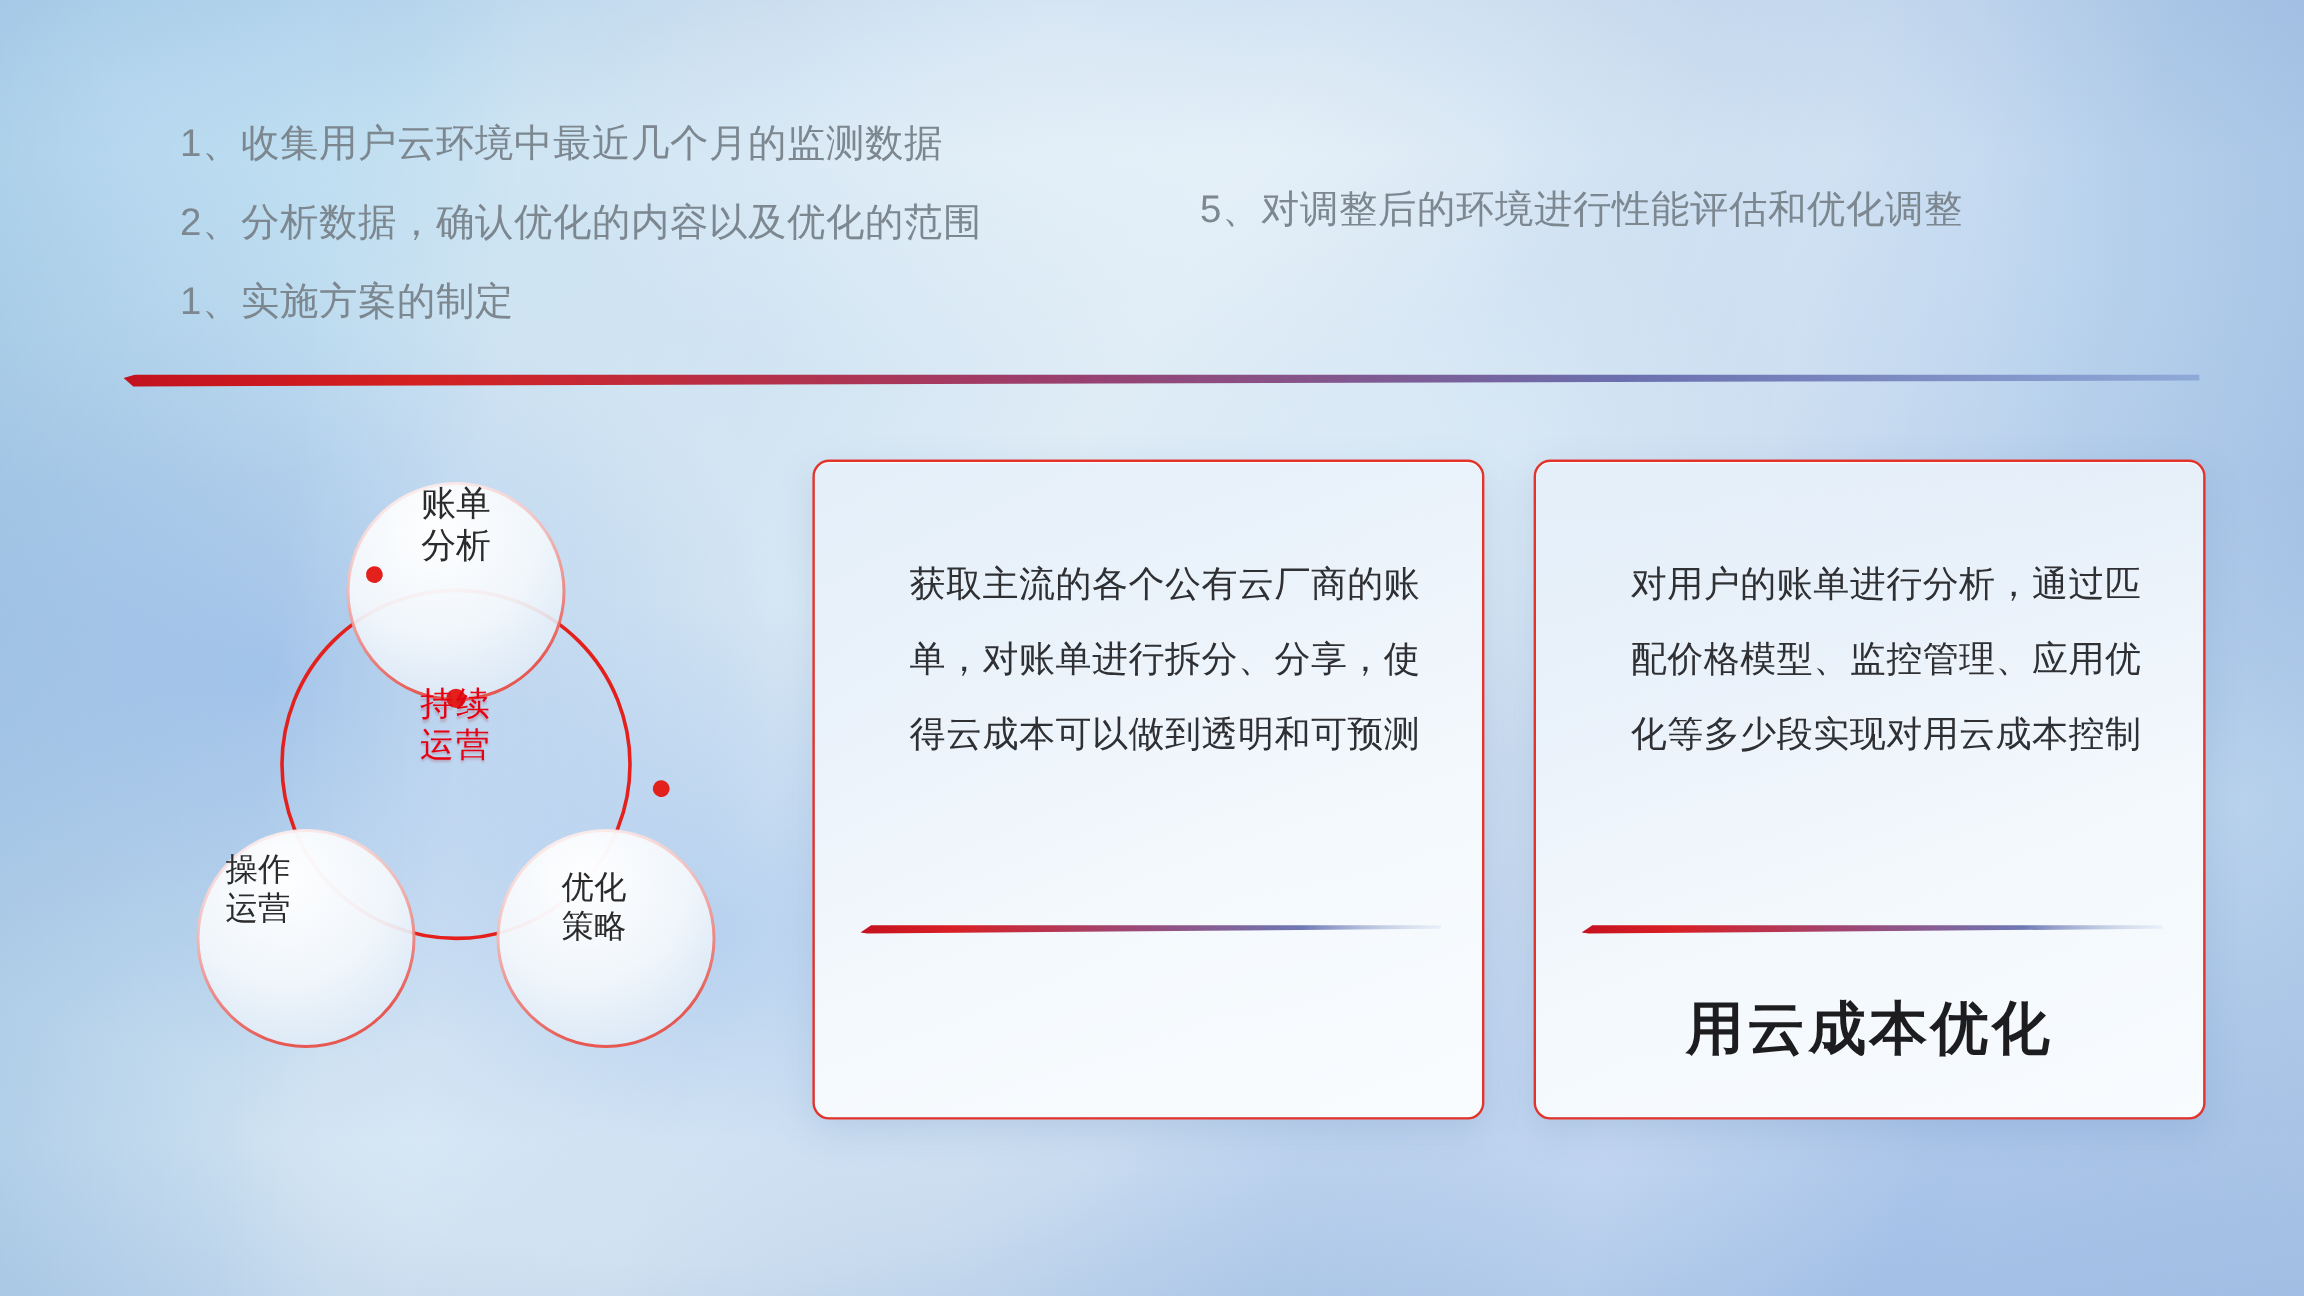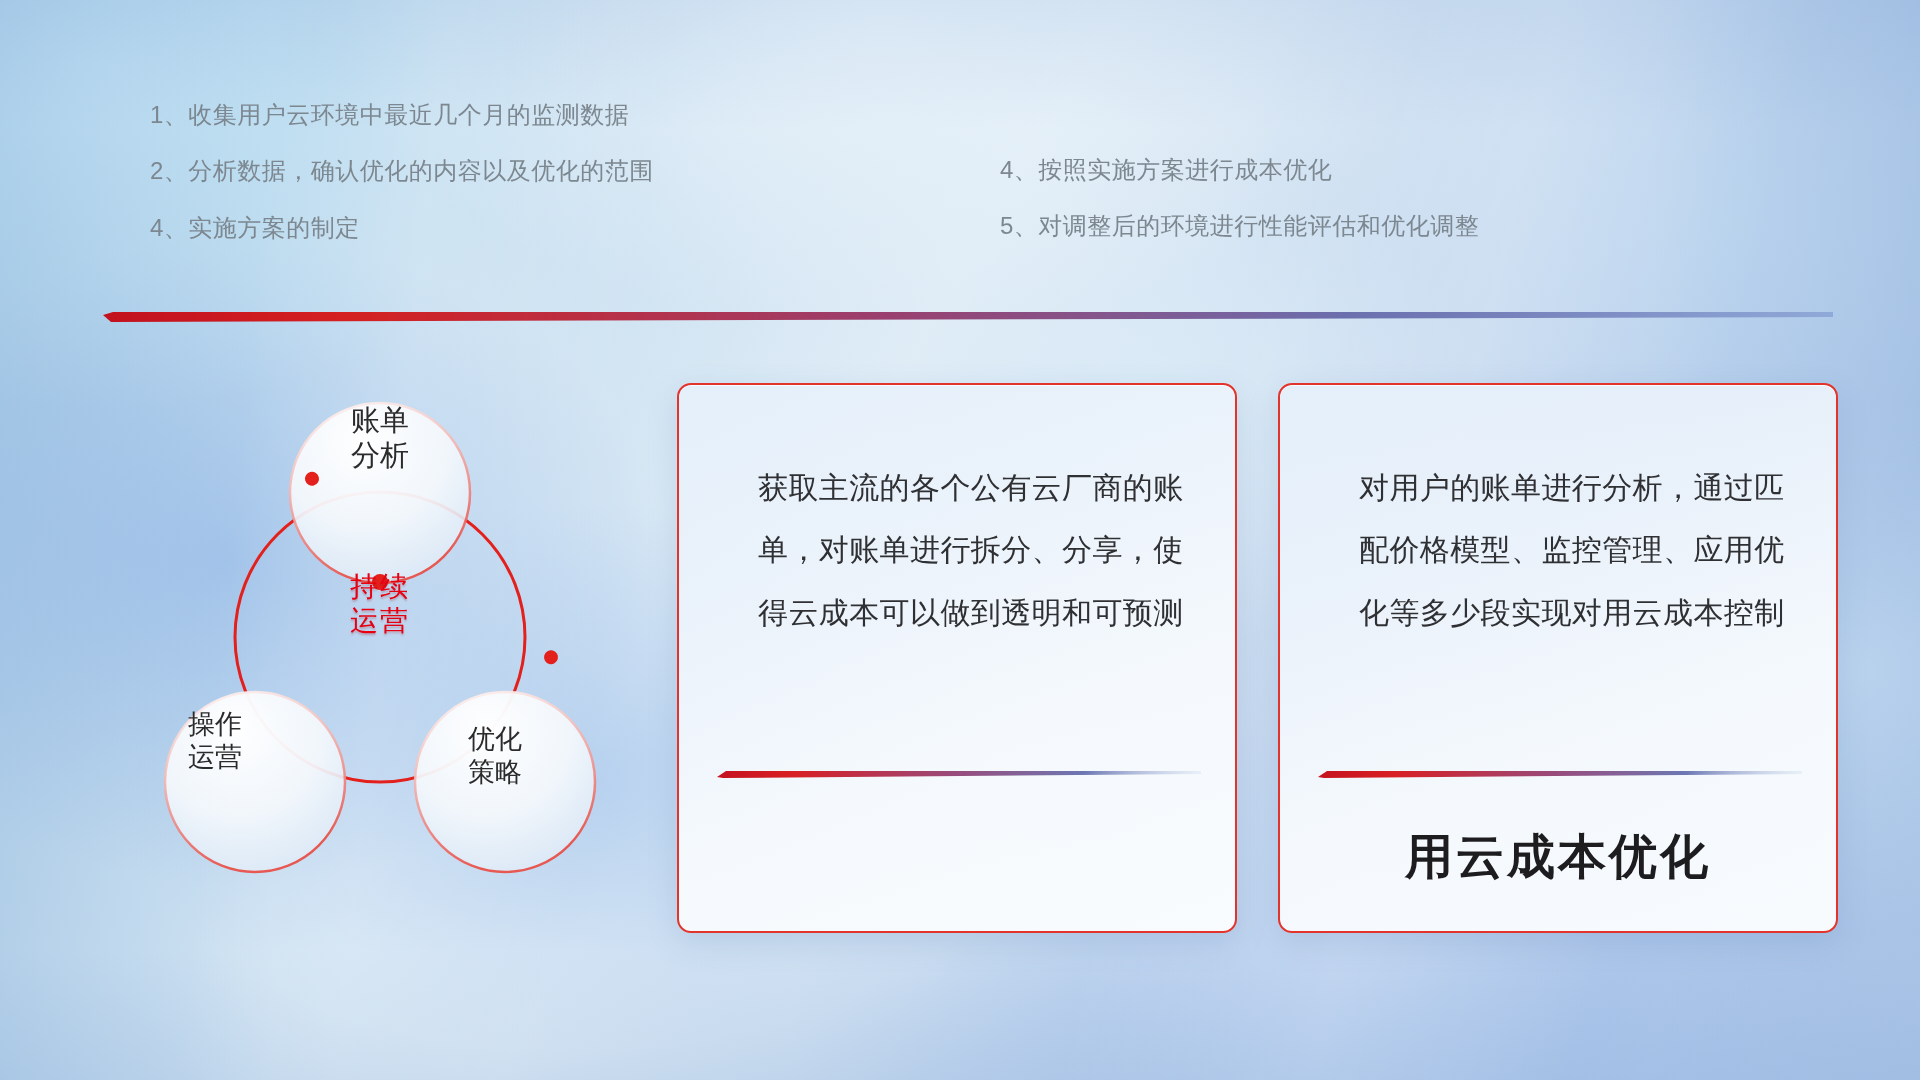--- a/index.html
+++ b/index.html
@@ -47,21 +47,21 @@
       linear-gradient(to bottom, rgba(120,160,210,.16) 0%, rgba(120,160,210,0) 12%, rgba(120,160,210,0) 88%, rgba(120,160,210,.20) 100%);
   }
 
   #content { position:relative; z-index:2; width:1920px; height:1080px; }
 
   
   .list { position:absolute; }
   #list-left  { left:150px; top:100px; }
   #list-right { left:1000px; top:155px; }
   .list-item {
-    font-size:24px;
+    font-size:32px;
     color:#7c8790;
     letter-spacing:.5px;
     white-space:nowrap;
     margin-bottom:27px;
     line-height:1.22;
   }
 
   
   #header-rule {
     position:absolute; left:103px; top:312px; width:1730px; height:11px;
@@ -130,25 +130,24 @@
   <div class="bg-layer bgB"></div>
   <div class="bg-layer bgC"></div>
   <div class="bg-layer bgVig"></div>
 </div>
 
 <div id="content">
 
   <div class="list" id="list-left">
     <div class="list-item">1、收集用户云环境中最近几个月的监测数据</div>
     <div class="list-item">2、分析数据，确认优化的内容以及优化的范围</div>
-    <div class="list-item">4、实施方案的制定</div>
+    <div class="list-item">1、实施方案的制定</div>
   </div>
 
   <div class="list" id="list-right">
-    <div class="list-item">4、按照实施方案进行成本优化</div>
     <div class="list-item">5、对调整后的环境进行性能评估和优化调整</div>
   </div>
 
   <div id="header-rule">
     <svg width="1730" height="11" viewBox="0 0 1730 11">
       <defs>
         <linearGradient id="gradRule" x1="0" y1="0" x2="1" y2="0">
           <stop offset="0" stop-color="#c1121f"></stop>
           <stop offset="0.14" stop-color="#d42020"></stop>
           <stop offset="0.45" stop-color="#9a3f6e"></stop>

